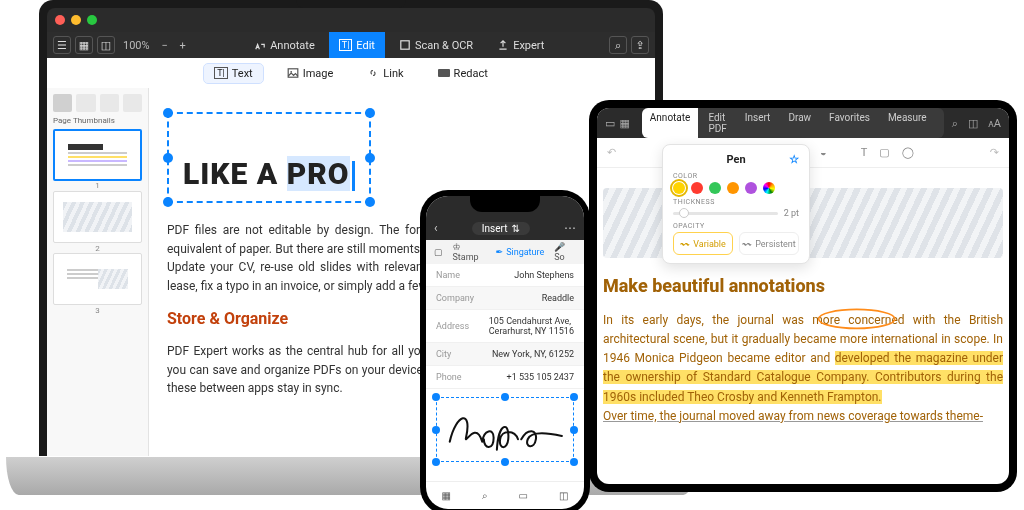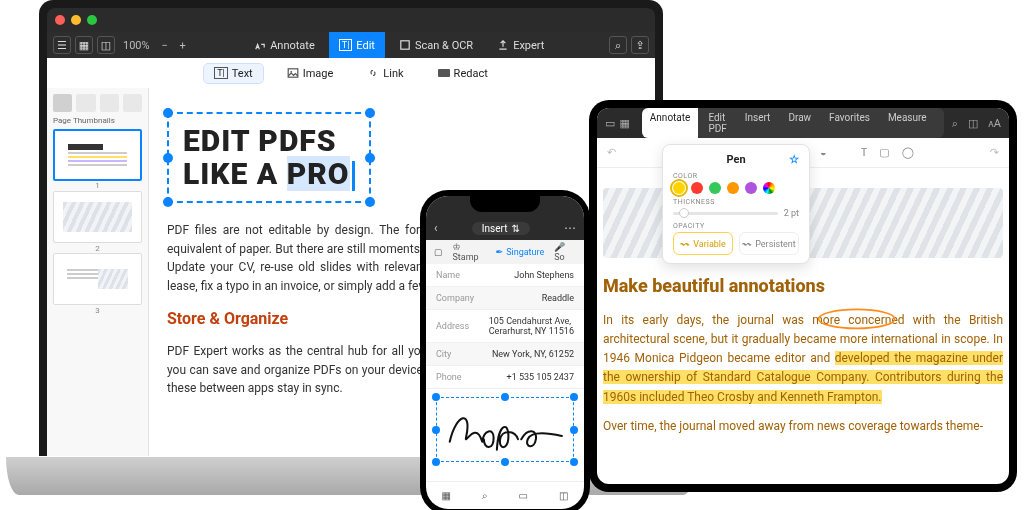--- a/index.html
+++ b/index.html
@@ -210,21 +210,21 @@
                 <div></div>
               </div>
             <span class="thumb-n">3</span>
           </div>
         </div>
 
         <div class="mac-main">
           <div class="headline-box">
             <span class="dot nw"></span><span class="dot ne"></span><span class="dot sw"></span><span class="dot se"></span><span class="dot w"></span><span class="dot e"></span>
             <div class="headline-text">
-              <span>EDIT PDFS</span><br>
+              <br>
               <span>LIKE A </span><span class="word-sel">PRO</span><span class="cursor"></span>
             </div>
           </div>
           <p class="para">PDF files are not editable by design. The format was invented years ago as digital equivalent of paper. But there are still moments when you actually need to edit that PDF: Update your CV, re-use old slides with relevant information, change the address in a lease, fix a typo in an invoice, or simply add a few zeros to a sum.</p>
           <div class="h2">Store &amp; Organize</div>
           <p class="para">PDF Expert works as the central hub for all your documents. With PDF Expert for iOS, you can save and organize PDFs on your device any way you want, including folders. All these between apps stay in sync.</p>
         </div>
       </div>
     </div>
   </div>
@@ -270,21 +270,21 @@
     </div>
 
     <div class="tab-body">
       <div class="tablet-img-strip"></div>
       <h3>Make beautiful annotations</h3>
       <p style="text-align:justify">
         <span>In its early days, the journal was </span><span class="ann-circle"><span>more concerned</span><svg class="ann-circle-svg" viewBox="0 0 100 30">
               <ellipse cx="50" cy="15" rx="48" ry="12" fill="none" stroke="#ff8c1a" stroke-width="2"></ellipse>
             </svg></span><span> with the British architectural scene, but it gradually became more international in scope. In 1946 Monica Pidgeon became editor and </span><span class="ann-hl">developed the magazine under the ownership of Standard Catalogue Company. Contributors during the 1960s included Theo Crosby and Kenneth Frampton.</span>
       </p>
-      <p style="margin-top:10px;text-align:justify;text-decoration-color:#999">Over time, the journal moved away from news coverage towards theme-</p>
+      <p style="text-align:justify;text-decoration:underline;text-decoration-color:#999">Over time, the journal moved away from news coverage towards theme-</p>
     </div>
   </div>
 </div>
 
 <div class="pen-pop">
   <h4><span>Pen</span><span class="star">☆</span></h4>
   <div class="lbl">COLOR</div>
   <div class="pen-colors">
     <span class="pen-clr sel" style="background:#ffd400"></span>
     <span class="pen-clr" style="background:#ff3b30"></span>

